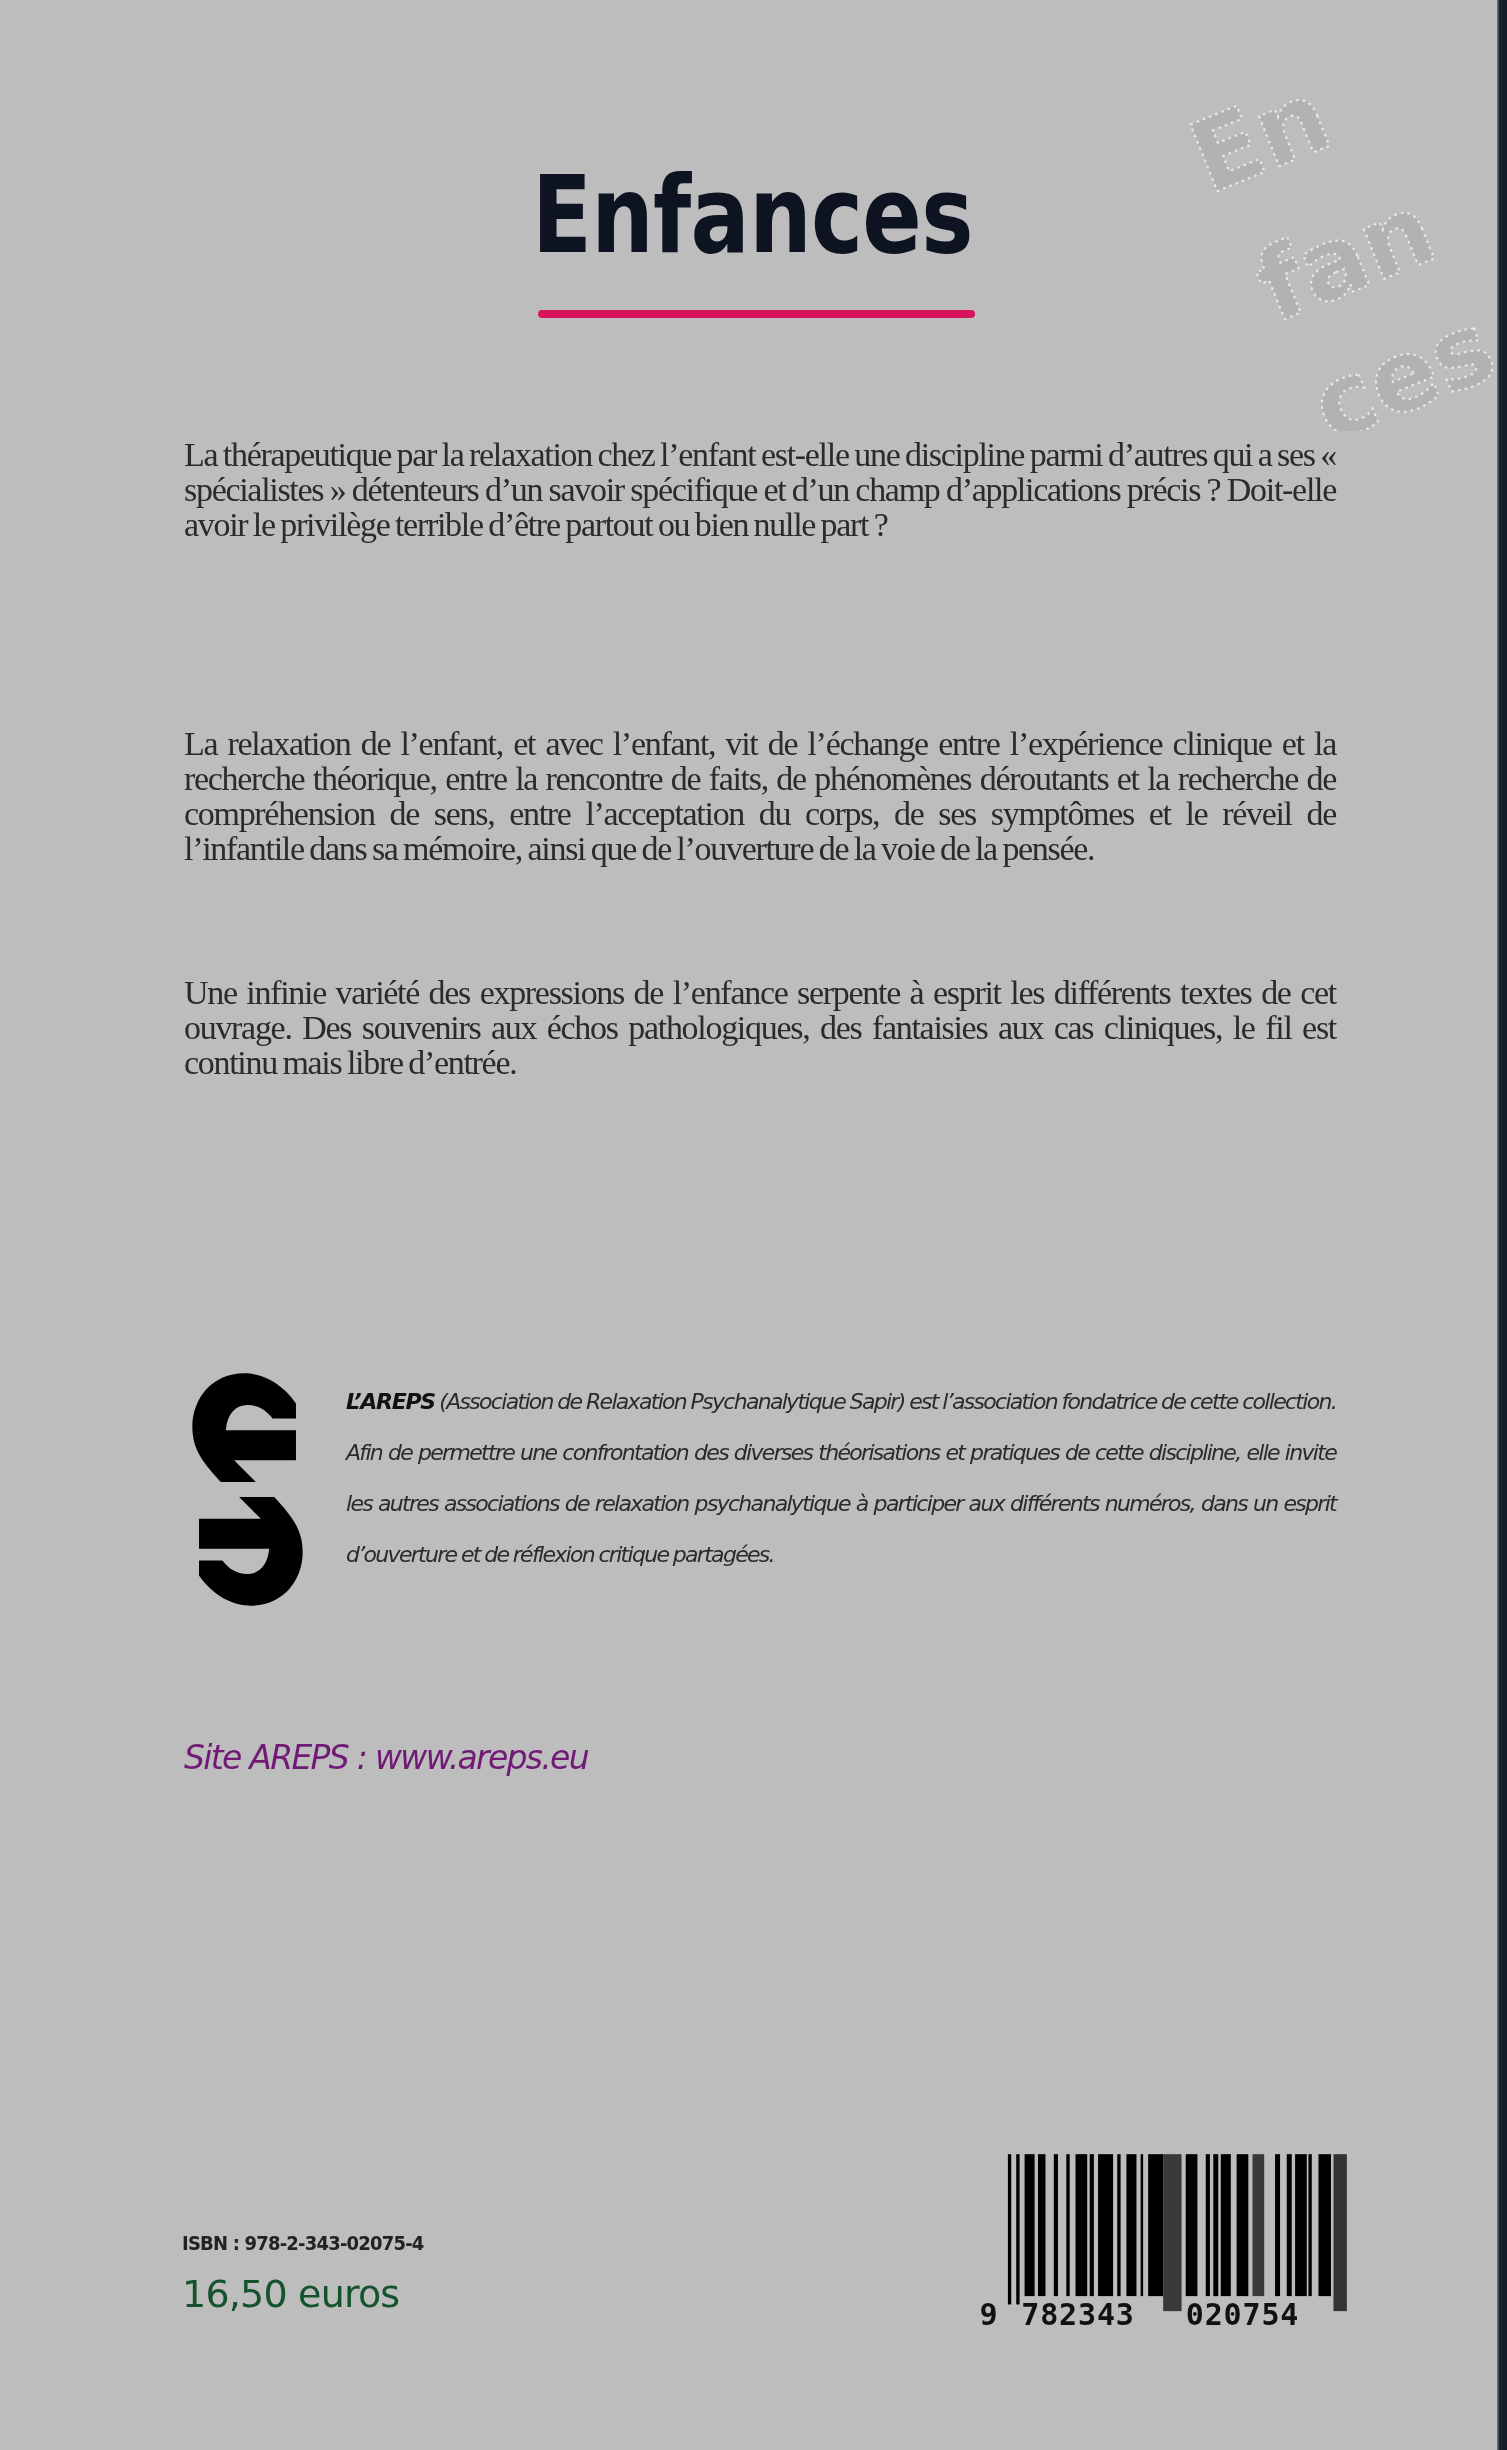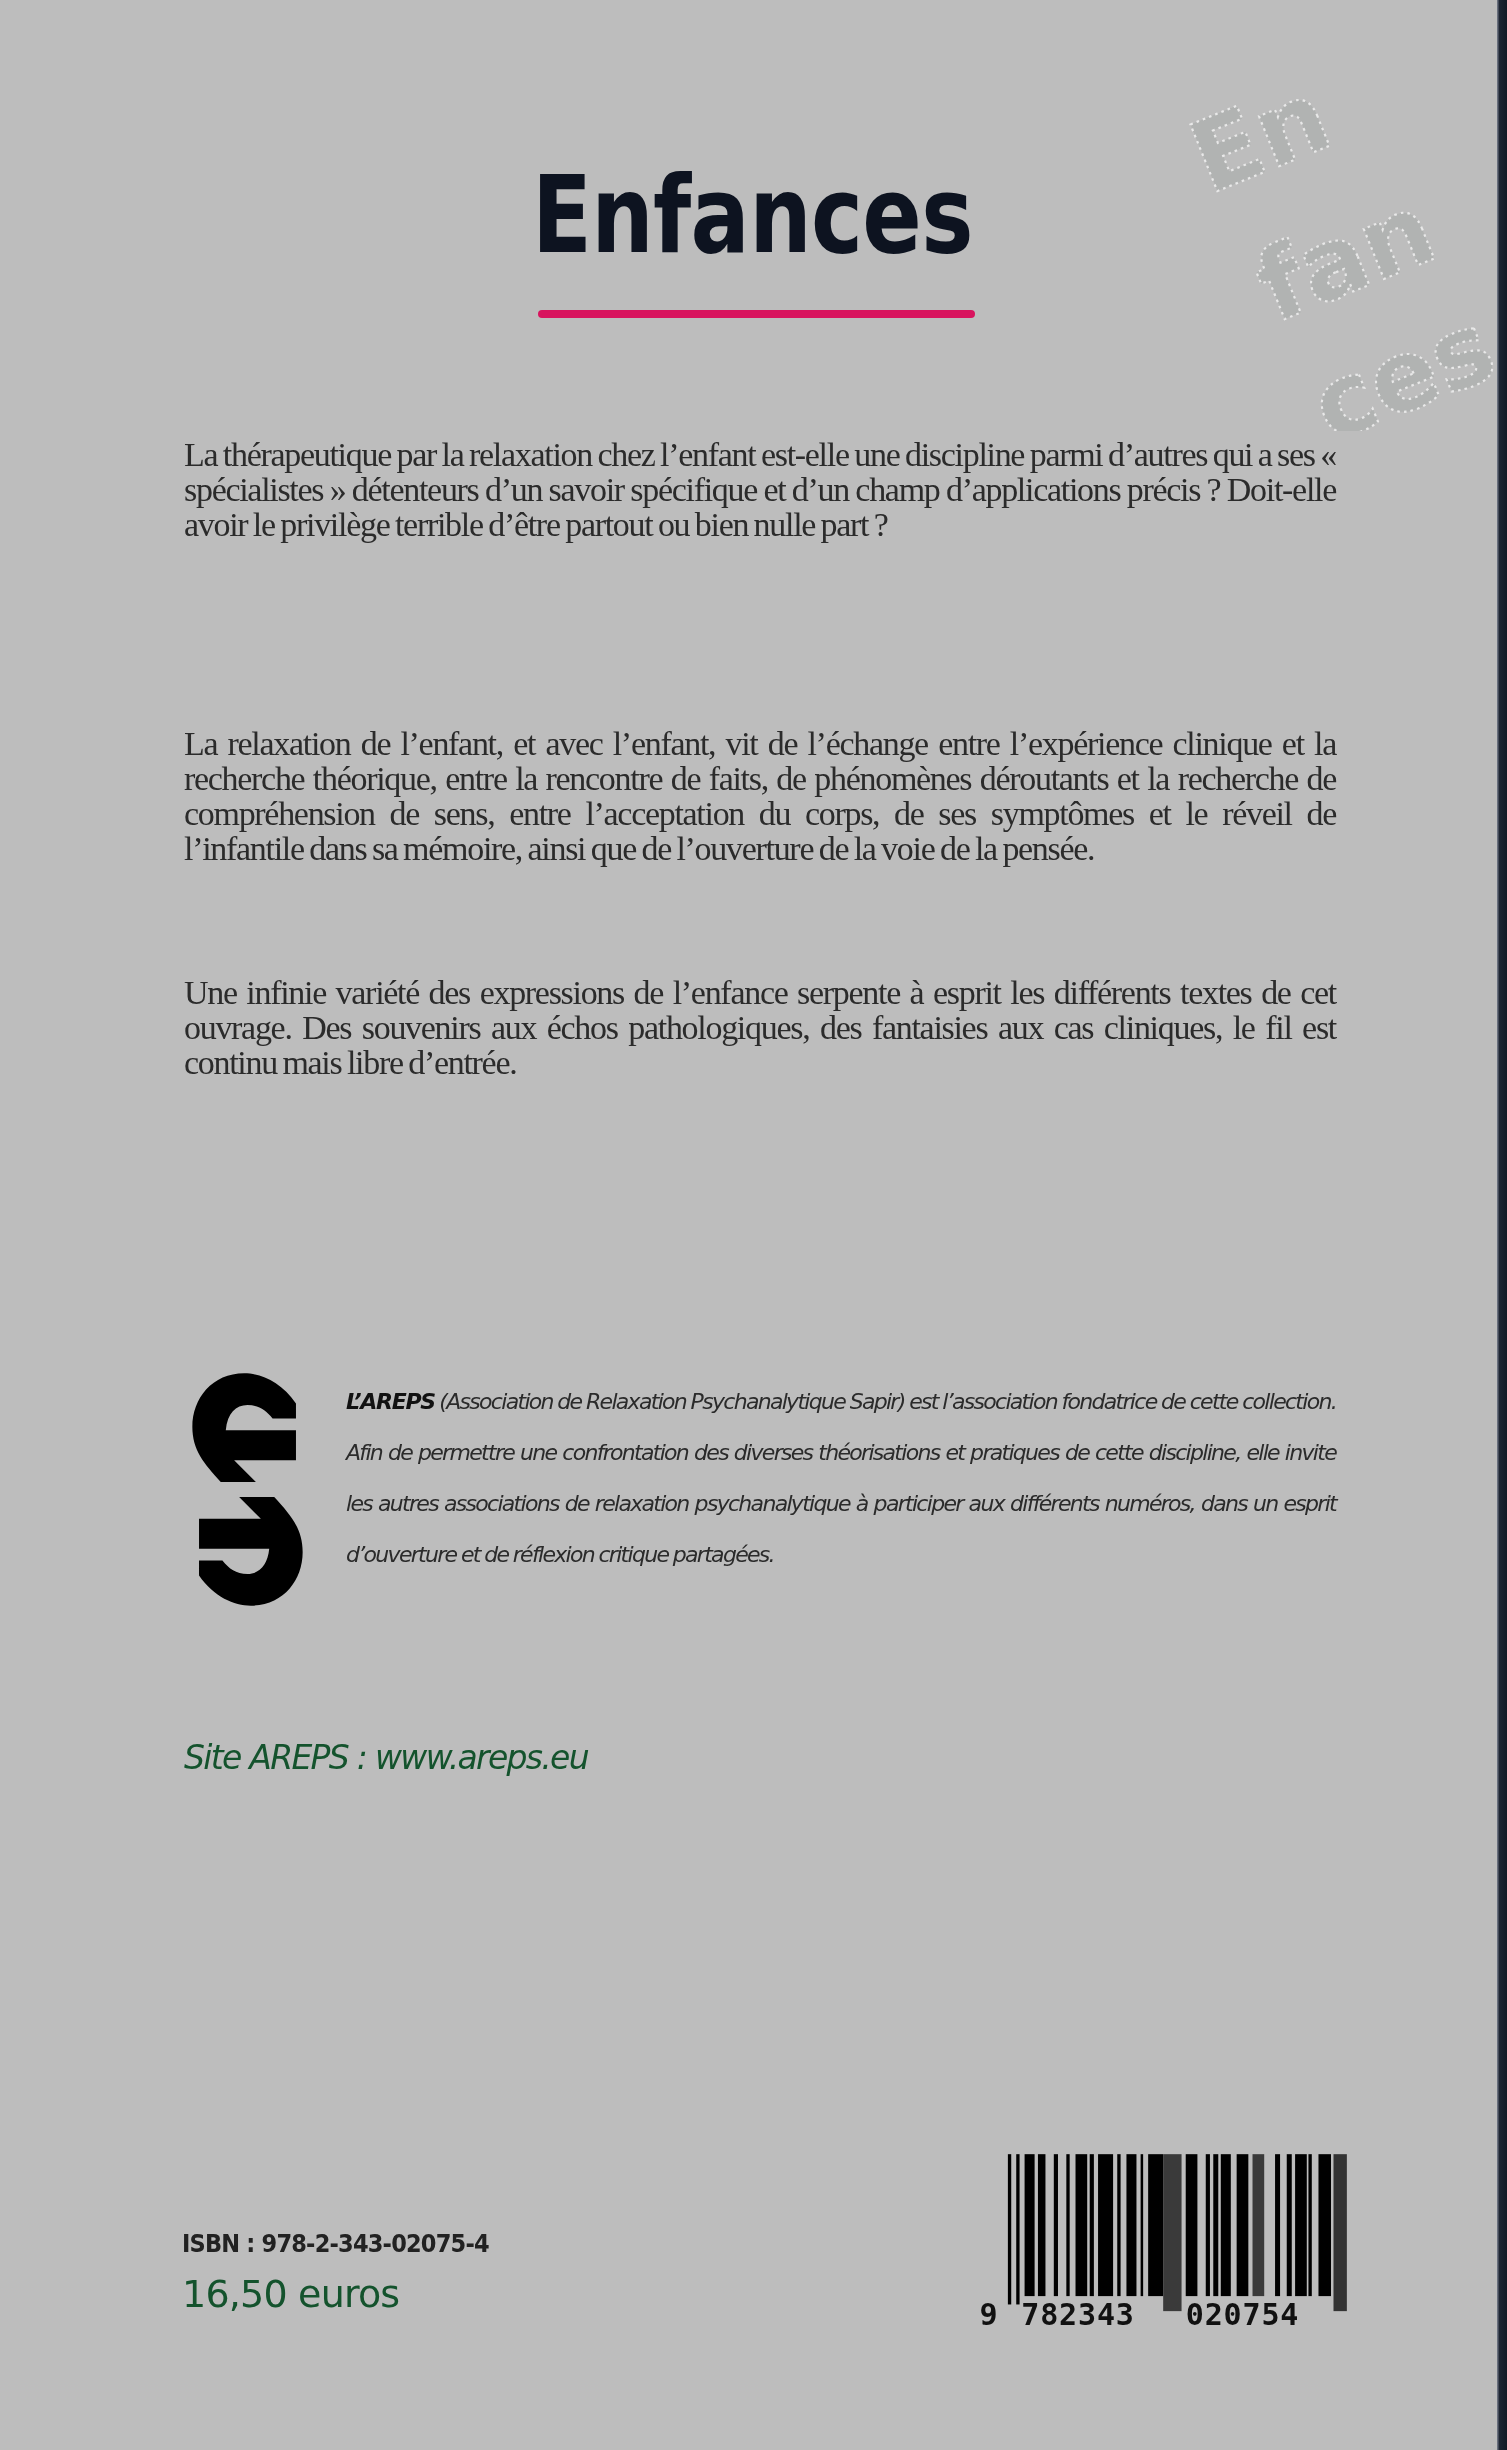--- a/index.html
+++ b/index.html
@@ -46,26 +46,26 @@
     position:absolute; left:184px; top:1376px; width:1152px;
     font-family:"DejaVu Sans", sans-serif; font-style:italic;
     font-size:22px; line-height:51px; letter-spacing:-1.7px; word-spacing:-0.8px;
     text-align:justify; color:#2b2b2b; margin:0;
   }
   .areps-indent { float:left; width:162px; height:303px; }
   .areps-name { font-weight:bold; font-style:italic; letter-spacing:-1.3px; color:#111; }
   .site-line {
     position:absolute; left:184px; top:1733px;
     font-family:"DejaVu Sans", sans-serif; font-style:italic;
-    font-size:33px; line-height:50px; letter-spacing:-1.7px; color:#14532d;
+    font-size:33px; line-height:50px; letter-spacing:-1.7px; color:#701a75;
   }
   .isbn {
     position:absolute; left:182px; top:2227px;
     font-family:"DejaVu Sans Condensed","DejaVu Sans", sans-serif; font-weight:bold;
-    font-size:25px; line-height:33px; letter-spacing:-0.8px; color:#222;
+    font-size:20px; line-height:33px; letter-spacing:-0.8px; color:#222;
   }
   .price {
     position:absolute; left:182px; top:2273px;
     font-family:"DejaVu Sans", sans-serif;
     font-size:38px; line-height:43px; letter-spacing:-0.8px; color:#14532d;
   }
   .barcode {
     position:absolute; left:964px; top:2150px; width:385px; height:177px;
   }
   .barcode svg { width:100%; height:100%; }

